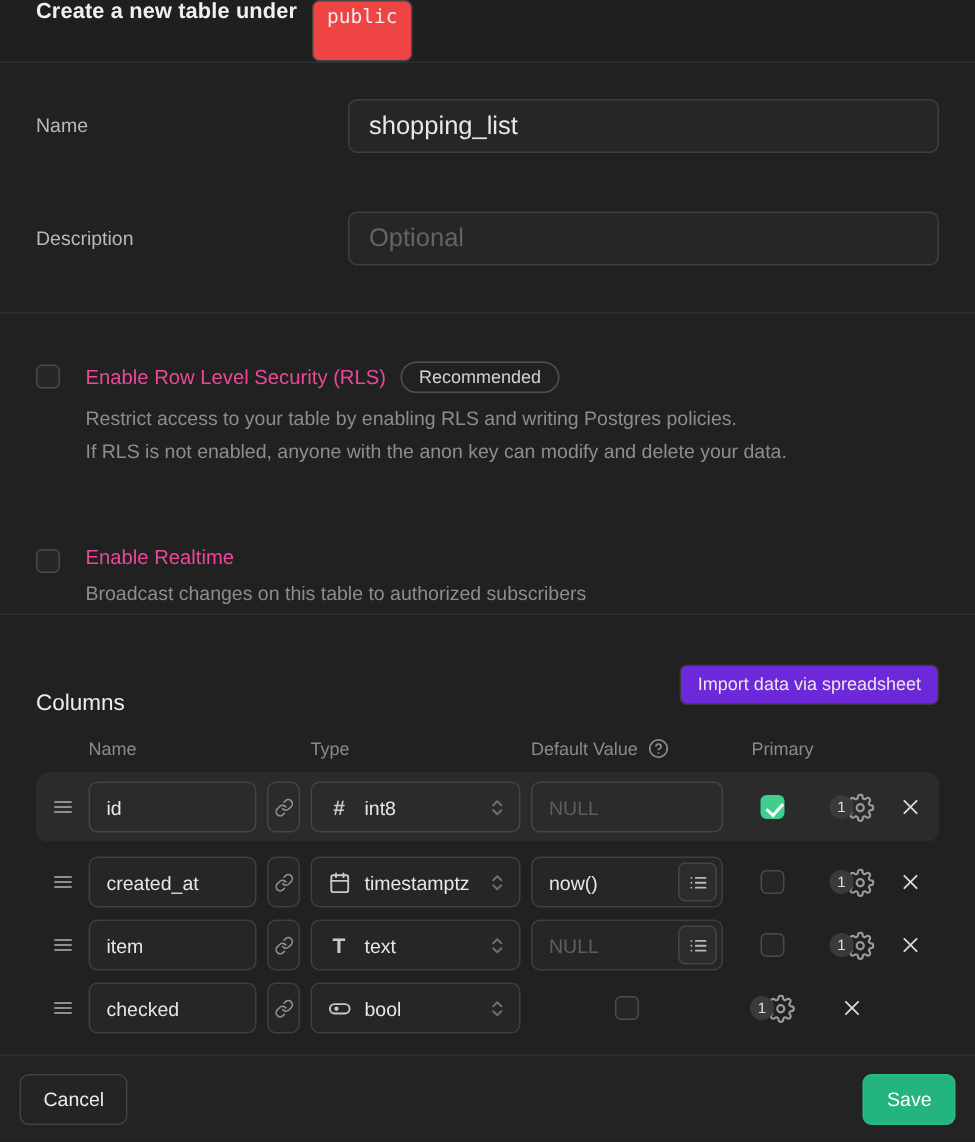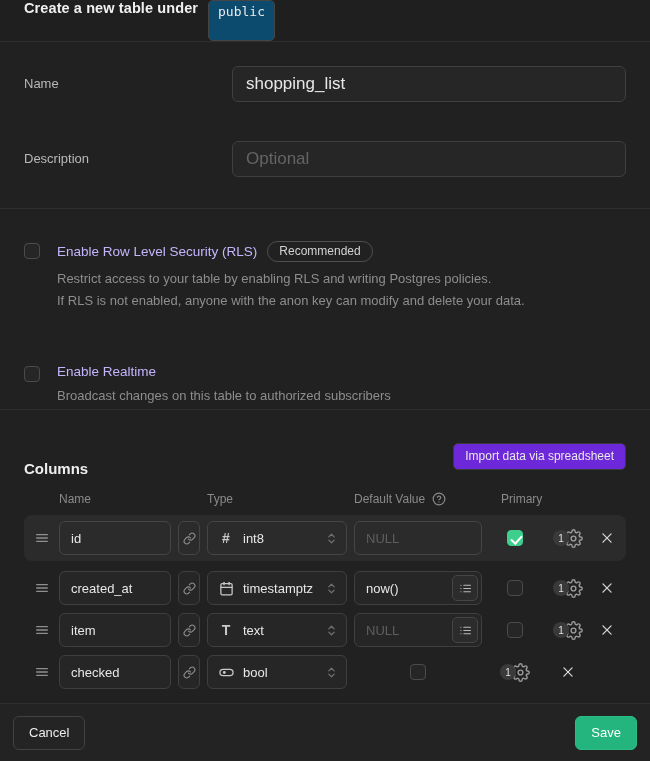--- a/index.html
+++ b/index.html
@@ -22,21 +22,21 @@
     gap: 10px;
     padding: 0 24px;
     border-bottom: 1px solid #2e2e2e;
     background: #1f1f1f;
   }
   .dlg-title { font-size: 14.5px; font-weight: 700; color: #f0f0f0; letter-spacing: .1px; }
   .schema-badge {
     font-family: "DejaVu Sans Mono", monospace;
     font-size: 13px;
     color: #ececec;
-    background: #0c4a6e;
+    background: #ef4444;
     border: 1px solid #454545;
     border-radius: 5px;
     padding: 3px 9px 20px;
   }
 
   
   .section-basic { padding: 24px 24px 31px; border-bottom: 1px solid #2e2e2e; }
   .form-row { display: flex; align-items: flex-start; }
   .form-row + .form-row { margin-top: 39px; }
   .form-label { width: 208px; flex: 0 0 208px; padding-top: 10px; color: #b9b9b9; font-size: 13px; }
@@ -73,35 +73,35 @@
   .checkbox.checked::after {
     content: "";
     position: absolute;
     left: 4.5px; top: 1.5px;
     width: 5px; height: 9px;
     border: solid #ffffff;
     border-width: 0 2px 2px 0;
     transform: rotate(42deg);
   }
   .toggle-head { display: flex; align-items: center; gap: 10px; margin-left: 8px; }
-  .toggle-label { color: #c4b5fd; font-size: 13.5px; }
+  .toggle-label { color: #ec4899; font-size: 13.5px; }
   .pill-badge {
     border: 1px solid #505050;
     border-radius: 999px;
     color: #d3d3d3;
     font-size: 12px;
     padding: 2px 11px 3px;
     white-space: nowrap;
   }
   .toggle-desc { margin: 6px 0 0 8px; color: #8d8d8d; font-size: 13px; line-height: 22px; }
 
   
   .section-columns { padding: 26px 24px 0; flex: 1; }
   .columns-head { display: flex; align-items: center; justify-content: space-between; }
-  .columns-title { font-size: 15px; font-weight: 700; color: #ededed; margin-top: 24px; }
+  .columns-title { font-size: 15px; font-weight: 400; color: #ededed; margin-top: 24px; }
   .import-btn {
     background: #6d28d9;
     border: 1px solid #3a3a3a;
     color: #e8e8e8;
     font-size: 12px;
     font-family: "Liberation Sans", sans-serif;
     border-radius: 5px;
     padding: 5px 11px 6px;
     cursor: pointer;
     text-align: right;

